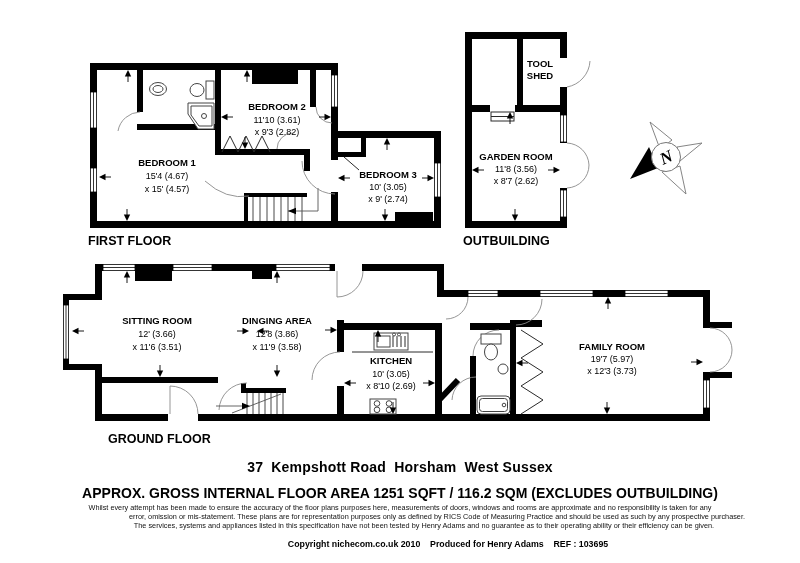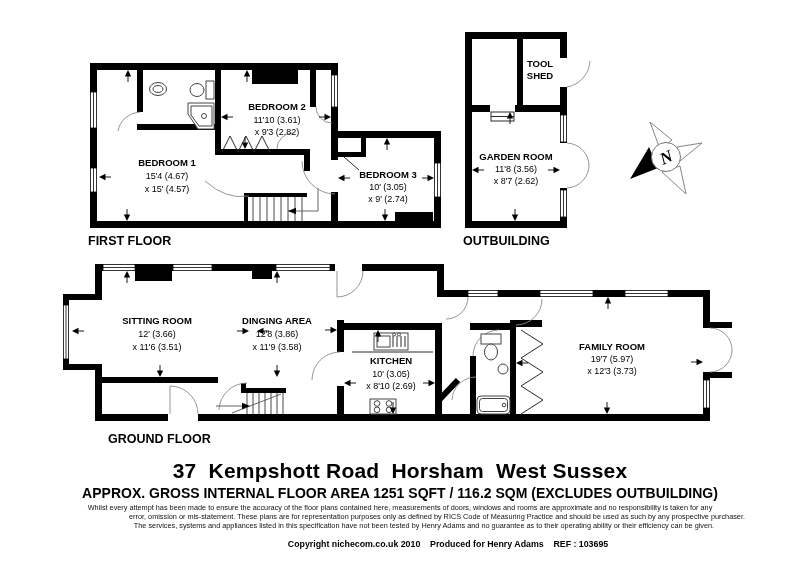--- a/index.html
+++ b/index.html
@@ -16,21 +16,21 @@
   .tread{stroke:#333;stroke-width:0.9;fill:none;}
   .dir{stroke:#555;stroke-width:0.9;fill:none;}
   text{fill:#000;font-family:"Liberation Sans",sans-serif;}
   .rname{font-weight:bold;font-size:9.5px;text-anchor:middle;}
   .rdim{font-size:9px;text-anchor:middle;}
   .flabel{font-weight:bold;font-size:12.5px;}
   .shed{font-weight:bold;font-size:9.5px;text-anchor:middle;}
   .nletter{font-family:"Liberation Serif",serif;font-style:italic;font-weight:bold;font-size:17px;text-anchor:middle;}
   
   .ftitle{position:absolute;left:0;top:459px;width:800px;text-align:center;
-          font-size:21px;font-weight:bold;white-space:pre;letter-spacing:0.2px;}
+          font-size:14px;font-weight:bold;white-space:pre;letter-spacing:0.2px;}
   .farea{position:absolute;left:0;top:485px;width:800px;text-align:center;
          font-size:14px;font-weight:bold;}
   .fdisc{position:absolute;left:0;width:800px;text-align:center;font-size:7.3px;color:#111;}
   .d1{top:503px;} .d2{top:512px;padding-left:37px;} .d3{top:521px;padding-left:24px;}
   .fcopy{position:absolute;left:0;top:539px;width:800px;text-align:center;
          font-size:8.8px;font-weight:bold;white-space:pre;padding-left:48px;}
 </style>
 </head>
 <body>
 
@@ -294,18 +294,18 @@
     <text class="rdim" x="391" y="389">x 8'10 (2.69)</text>
     <text class="rname" x="612" y="350">FAMILY ROOM</text>
     <text class="rdim" x="612" y="362">19'7 (5.97)</text>
     <text class="rdim" x="612" y="374">x 12'3 (3.73)</text>
     <text class="flabel" x="108" y="443">GROUND FLOOR</text>
   </g>
 </svg>
 
   <div class="ftitle">37  Kempshott Road  Horsham  West Sussex</div>
   <div class="farea">APPROX. GROSS INTERNAL FLOOR AREA 1251 SQFT / 116.2 SQM (EXCLUDES OUTBUILDING)</div>
-  <div class="fdisc d1">Whilst every attempt has been made to ensure the accuracy of the floor plans contained here, measurements of doors, windows and rooms are approximate and no responsibility is taken for any</div>
+  <div class="fdisc d1">Whilst every attempt has been made to ensure the accuracy of the floor plans purposes here, measurements of doors, windows and rooms are approximate and no responsibility is taken for any</div>
   <div class="fdisc d2">error, omission or mis-statement.  These plans are for representation purposes only as defined by RICS Code of Measuring Practice and should be used as such by any prospective purchaser.</div>
   <div class="fdisc d3">The services, systems and appliances listed in this specification have not been tested by Henry Adams and no guarantee as to their operating ability or their efficiency can be given.</div>
   <div class="fcopy">Copyright nichecom.co.uk 2010    Produced for Henry Adams    REF : 103695</div>
 
 </div>
 
 </body></html>

